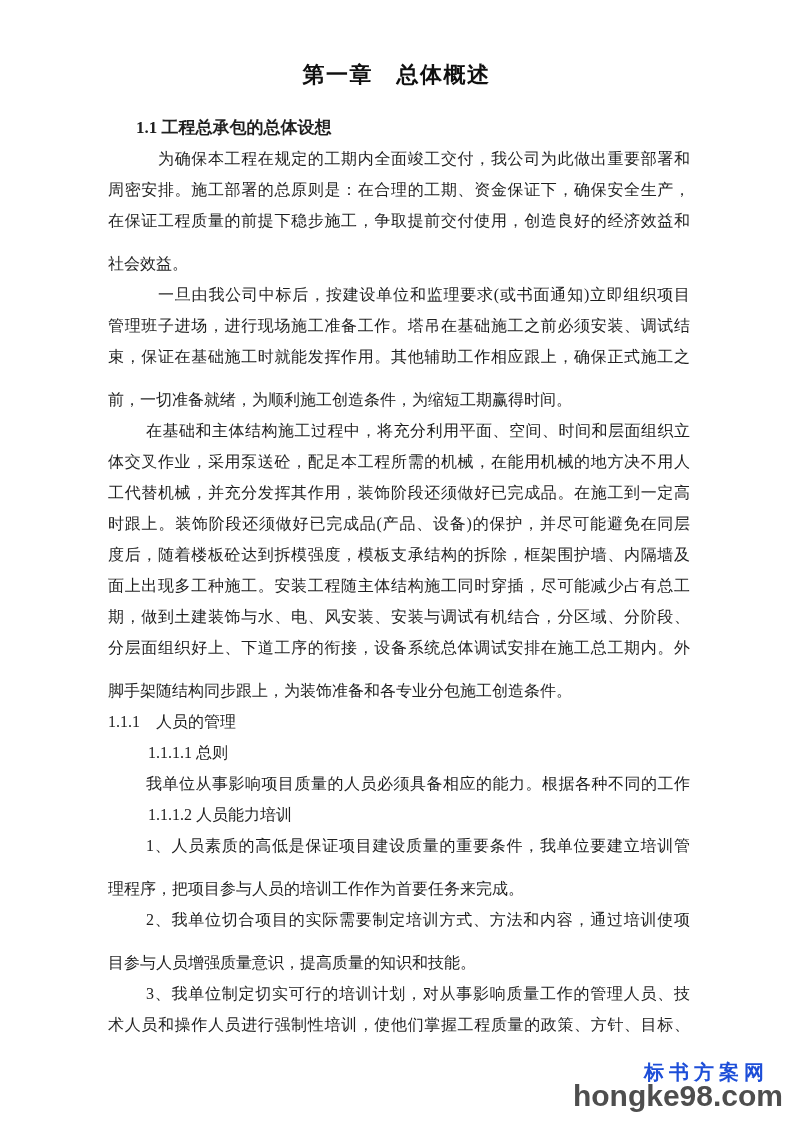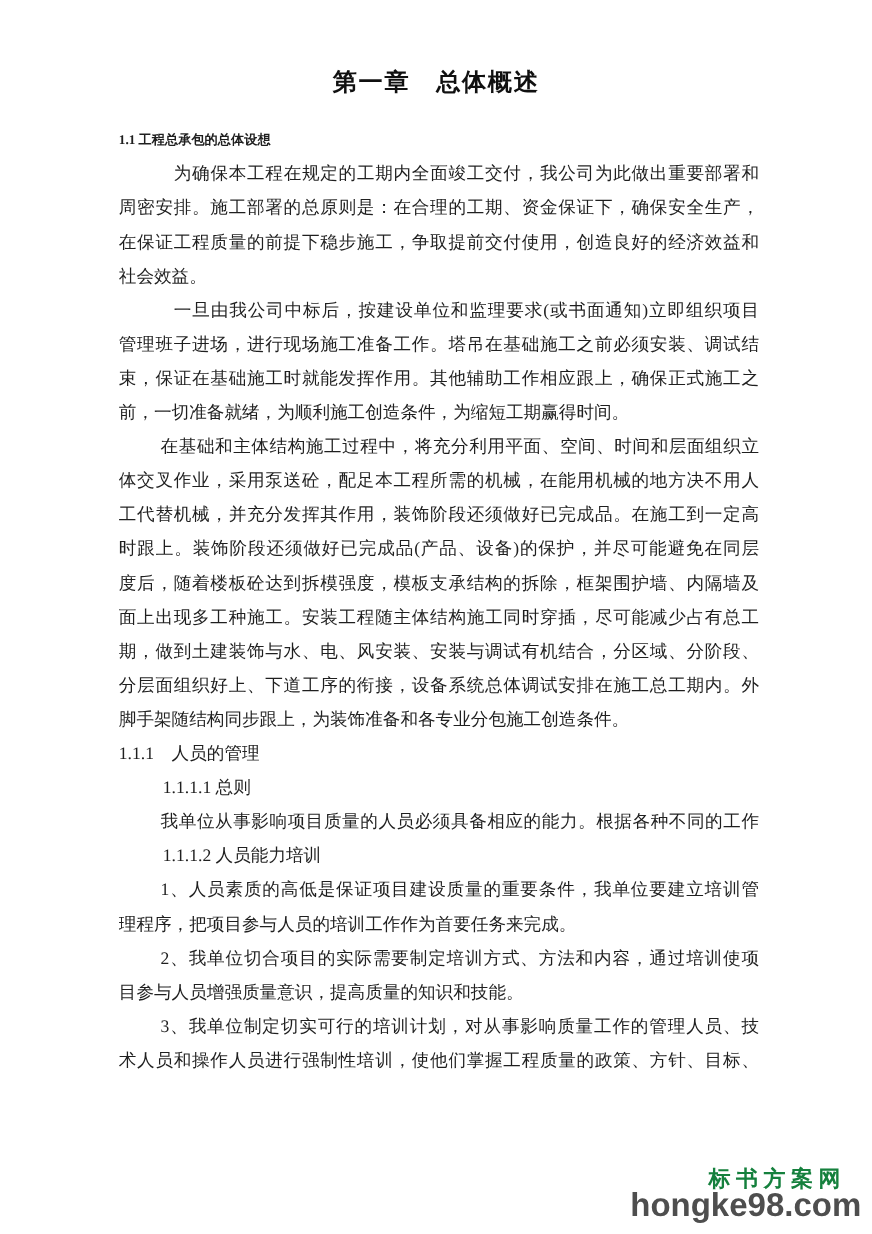--- a/index.html
+++ b/index.html
@@ -34,51 +34,53 @@
     height:31px;
     line-height:31px;
     font-size:16px;
     overflow:hidden;
     text-align:justify;
     text-align-last:justify;
     text-justify:inter-character;
   }
   .line.h2 {
     font-weight:700;
-    font-size:12px;
+    font-size:17px;
     text-align:left;
     text-align-last:left;
+    margin-left:28px;
   }
   .line.h3 {
     text-align:left;
     text-align-last:left;
   }
   .line.h4 {
     text-align:left;
     text-align-last:left;
     text-indent:40px;
   }
   .line.pfirst3 { text-indent:50px;font-family:Liberation Serif, serif; }
   .line.pfirst2 { text-indent:38px; }
   .line.plast {
     text-align:right;
     text-align-last:left;
+    margin-top:12px;
   }
   .watermark {
     position:absolute;
     right:10px;
     bottom:13px;
     text-align:right;
     font-family:"Liberation Sans","DejaVu Sans",sans-serif;
   }
   .wm-site {
     font-size:20px;
     font-weight:700;
     letter-spacing:5px;
-    color:#15803d;
+    color:#1d4ed8;
     line-height:22px;
     padding-right:14px;
   }
   .wm-domain {
     font-size:30px;
     font-weight:700;
     color:#4e4e4e;
     line-height:26px;
     letter-spacing:0px;
   }

